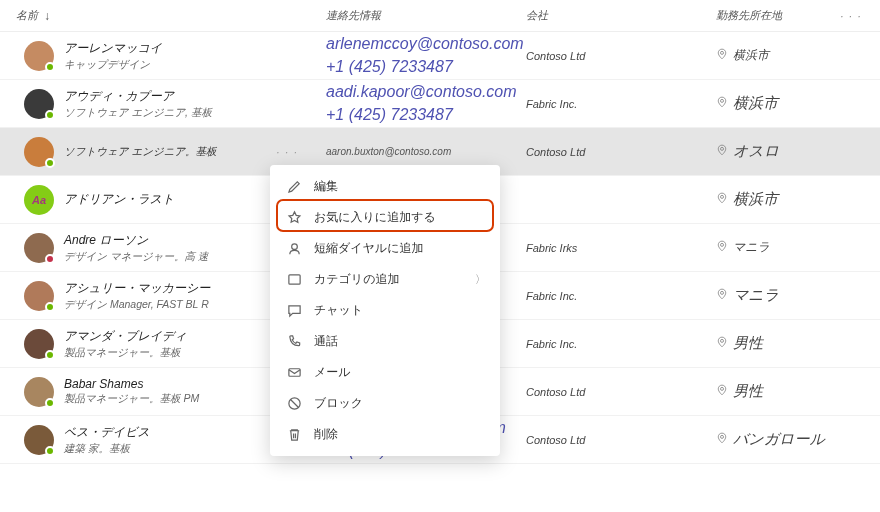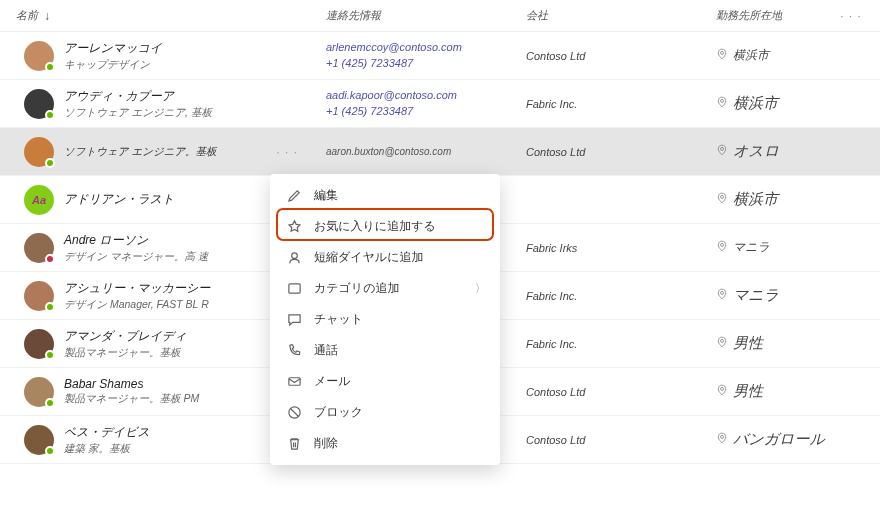--- a/index.html
+++ b/index.html
@@ -18,34 +18,34 @@
   .row { height: 48px; border-bottom: 1px solid #f1f1f1; }
   .row.selected { background: #e5e5e5; }
   .identity { display: flex; align-items: center; gap: 10px; padding-left: 8px; position: relative; }
   .avatar { width: 30px; height: 30px; border-radius: 50%; display: flex; align-items: center; justify-content: center; font-size: 11px; color: #fff; position: relative; flex-shrink: 0; }
   .presence { position: absolute; bottom: -1px; right: -1px; width: 10px; height: 10px; border-radius: 50%; border: 2px solid #fff; }
   .presence.avail { background: #6bb700; }
   .presence.busy { background: #c4314b; }
   .name-block .pname { font-size: 12px; color: #222; }
   .name-block .ptitle { font-size: 10.5px; color: #666; margin-top: 1px; }
   .row.selected .ptitle, .row.selected .pname { color: #333; }
-  .contact a { color: #4f52b2; text-decoration: none; font-size: 11px; display: block; line-height: 1.4; }
+  .contact a { color: #4f52b2; text-decoration: none; font-size: 16px; display: block; line-height: 1.4; }
   .row.selected .contact a { color: #555; font-size: 10px; }
   .company { font-size: 11px; color: #444; }
   .location-cell { display: flex; align-items: center; gap: 5px; color: #444; }
   .location-cell .loc-txt { font-size: 12px; }
   .location-cell.big .loc-txt { font-size: 15px; }
   .loc-icon { width: 12px; height: 12px; stroke: #777; fill: none; flex-shrink: 0; }
   .sort-arrow { font-size: 12px; color: #555; }
   .header-more { position: absolute; right: 18px; color: #888; letter-spacing: 1px; }
 
   
   .ctx {
     position: absolute;
-    left: 270px; top: 174px;
+    left: 270px; top: 165px;
     width: 230px;
     background: #fff;
     border-radius: 4px;
     box-shadow: 0 6px 20px rgba(0,0,0,0.18);
     padding: 6px 0;
     z-index: 10;
   }
   .ctx-item {
     display: flex; align-items: center; gap: 12px;
     padding: 7px 16px;

